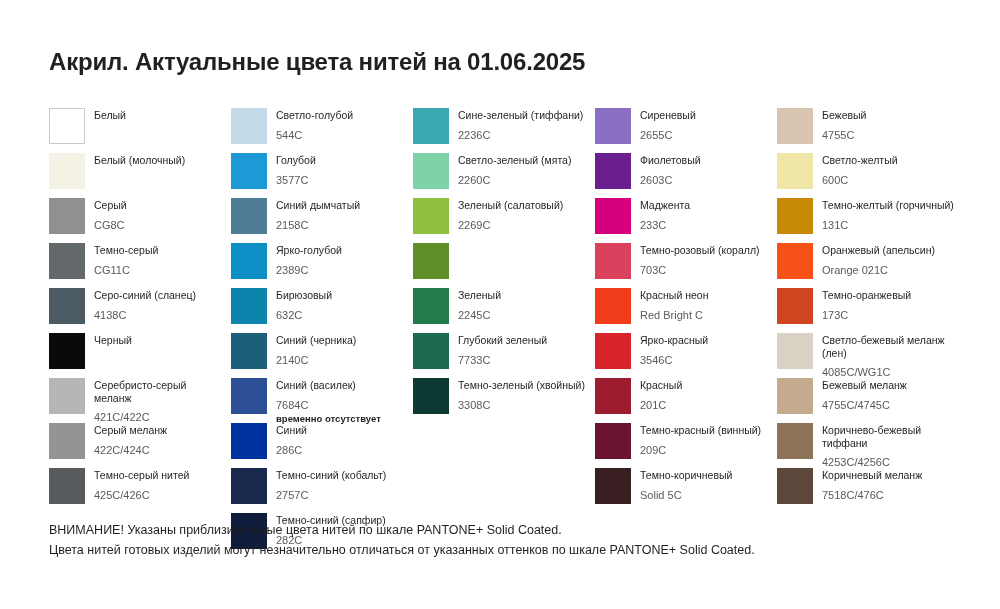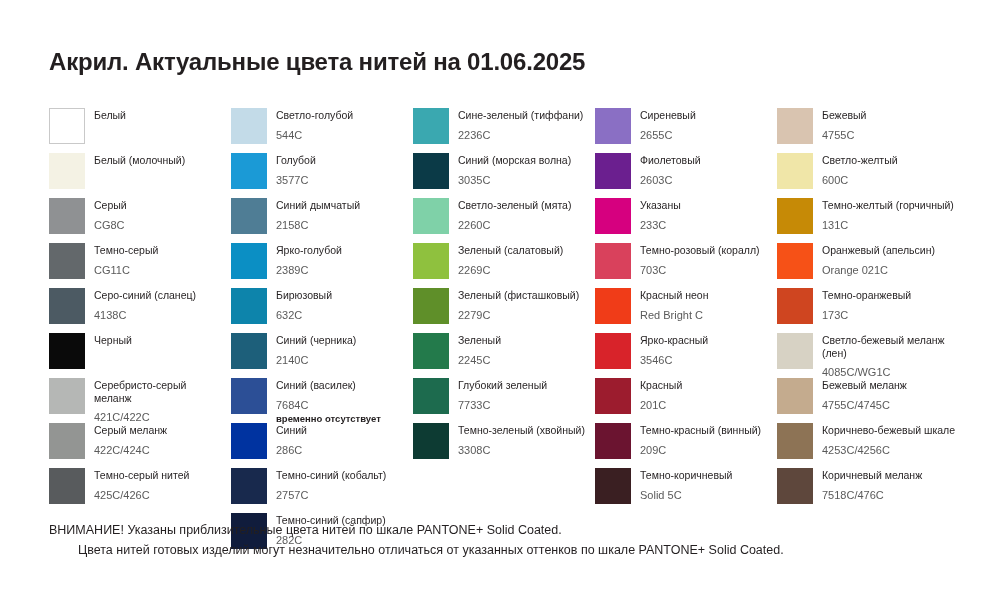--- a/index.html
+++ b/index.html
@@ -87,21 +87,20 @@
     width: 920px;
     font-size: 12.5px;
     line-height: 1.55;
     color: #231f20;
   }
   .footer .bold {
     font-weight: normal;
   }
   .footer-line2 {
     margin-top: 1px;
-    margin-left: 29px;
   }
 </style>
 </head>
 <body>
 
 <div class="page">
 
   <div class="title">Акрил. Актуальные цвета нитей на 01.06.2025</div>
 
   <div class="columns">
@@ -268,50 +267,37 @@
     <div class="col">
       <div class="swatch-row">
         <div class="chip" id="c2-0" style="background: rgb(58, 168, 176);"></div>
         <div class="labels">
           <div class="name">Сине-зеленый (тиффани)</div>
           <div class="code">2236C</div>
           <div class="note"></div>
         </div>
       </div>
       <div class="swatch-row">
-        <div class="chip" id="c2-1" style="background: rgb(11, 58, 71);"></div>
-        <div class="labels">
-          <div class="name">Синий (морская волна)</div>
-          <div class="code">3035C</div>
-          <div class="note"></div>
-        </div>
-      </div>
-      <div class="swatch-row">
         <div class="chip" id="c2-2" style="background: rgb(127, 209, 168);"></div>
         <div class="labels">
           <div class="name">Светло-зеленый (мята)</div>
           <div class="code">2260C</div>
           <div class="note"></div>
         </div>
       </div>
       <div class="swatch-row">
         <div class="chip" id="c2-3" style="background: rgb(143, 193, 62);"></div>
         <div class="labels">
           <div class="name">Зеленый (салатовый)</div>
           <div class="code">2269C</div>
           <div class="note"></div>
         </div>
       </div>
       <div class="swatch-row">
         <div class="chip" id="c2-4" style="background: rgb(95, 143, 41);"></div>
-        <div class="labels">
-          <div class="name">Зеленый (фисташковый)</div>
-          <div class="code">2279C</div>
-          <div class="note"></div>
-        </div>
       </div>
       <div class="swatch-row">
         <div class="chip" id="c2-5" style="background: rgb(35, 122, 75);"></div>
         <div class="labels">
           <div class="name">Зеленый</div>
           <div class="code">2245C</div>
           <div class="note"></div>
         </div>
       </div>
       <div class="swatch-row">
@@ -345,21 +331,21 @@
         <div class="chip" id="c3-1" style="background: rgb(107, 31, 143);"></div>
         <div class="labels">
           <div class="name">Фиолетовый</div>
           <div class="code">2603C</div>
           <div class="note"></div>
         </div>
       </div>
       <div class="swatch-row">
         <div class="chip" id="c3-2" style="background: rgb(214, 0, 127);"></div>
         <div class="labels">
-          <div class="name">Указаны</div>
+          <div class="name">Маджента</div>
           <div class="code">233C</div>
           <div class="note"></div>
         </div>
       </div>
       <div class="swatch-row">
         <div class="chip" id="c3-3" style="background: rgb(217, 65, 92);"></div>
         <div class="labels">
           <div class="name">Темно-розовый (коралл)</div>
           <div class="code">703C</div>
           <div class="note"></div>
@@ -460,21 +446,21 @@
         <div class="chip" id="c4-7" style="background: rgb(196, 171, 142);"></div>
         <div class="labels">
           <div class="name">Бежевый меланж</div>
           <div class="code">4755C/4745C</div>
           <div class="note"></div>
         </div>
       </div>
       <div class="swatch-row">
         <div class="chip" id="c4-8" style="background: rgb(141, 115, 85);"></div>
         <div class="labels">
-          <div class="name">Коричнево-бежевый шкале</div>
+          <div class="name">Коричнево-бежевый тиффани</div>
           <div class="code">4253C/4256C</div>
           <div class="note"></div>
         </div>
       </div>
       <div class="swatch-row">
         <div class="chip" id="c4-9" style="background: rgb(94, 71, 60);"></div>
         <div class="labels">
           <div class="name">Коричневый меланж</div>
           <div class="code">7518C/476C</div>
           <div class="note"></div>

